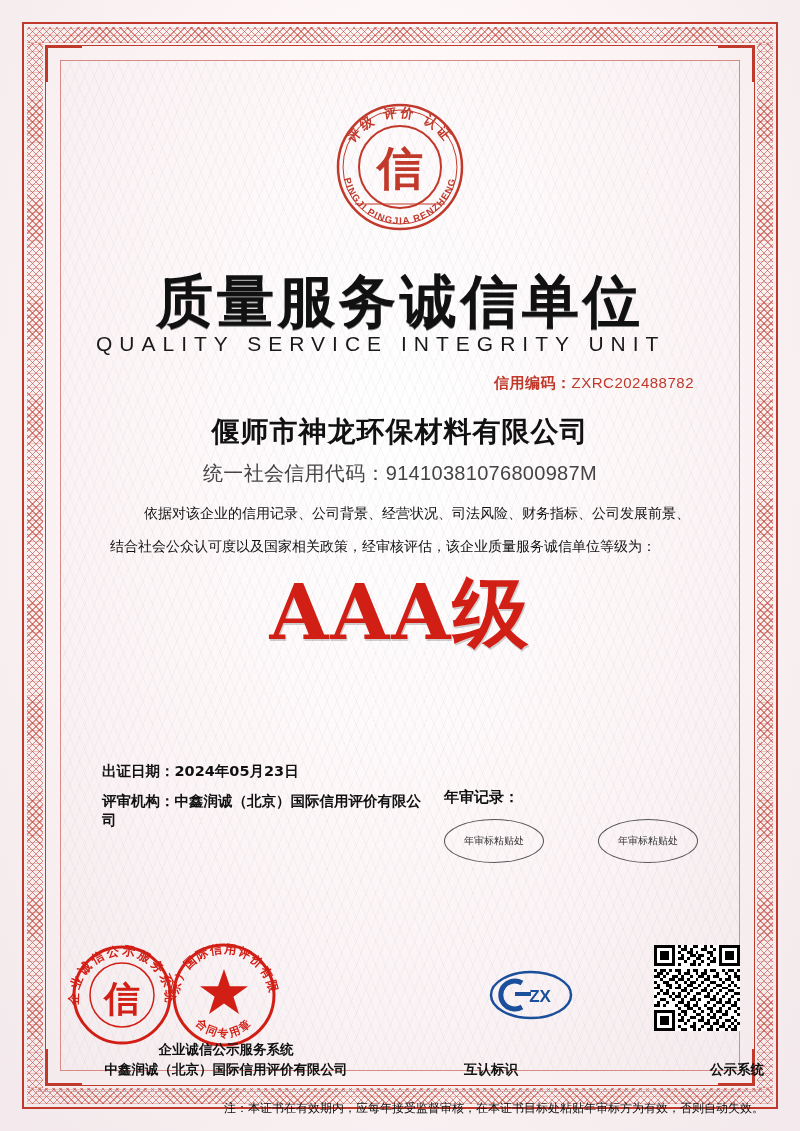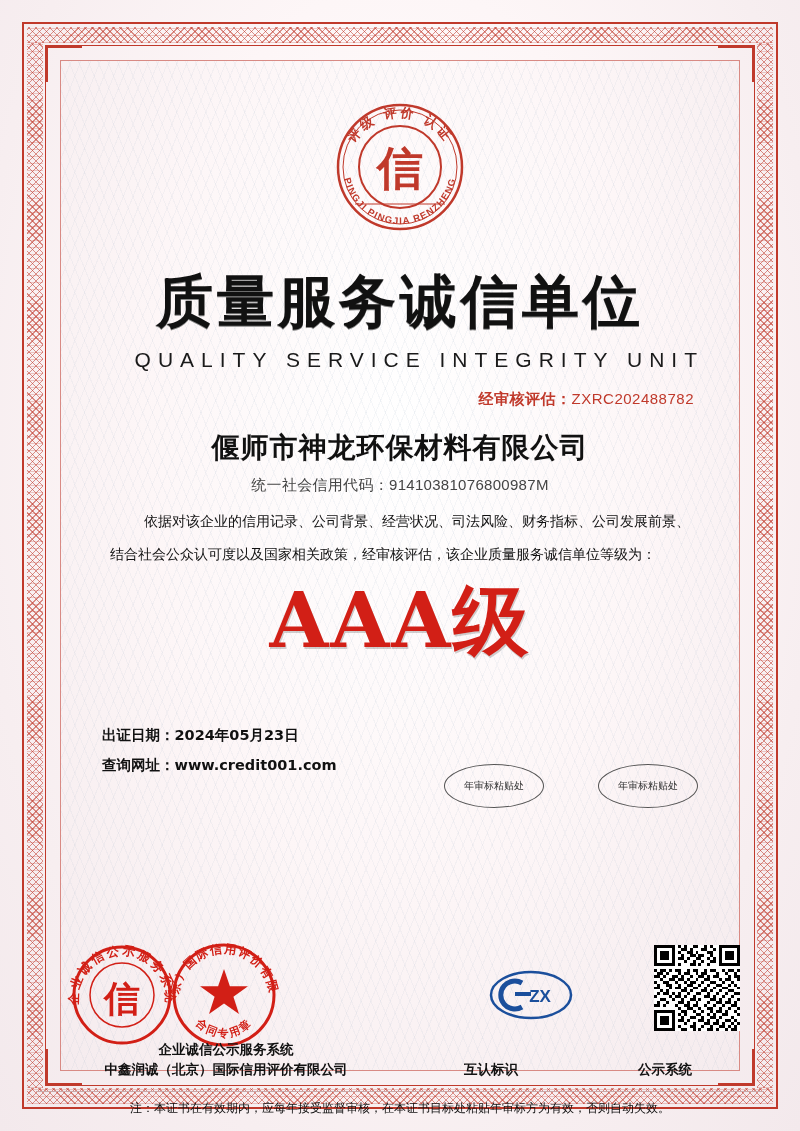--- a/index.html
+++ b/index.html
@@ -74,25 +74,25 @@
     font-family:"DejaVu Sans","Liberation Sans",sans-serif;
     font-weight:bold;
     font-size:57px;
     letter-spacing:4px;
     color:#111;
     margin-top:30px;
     line-height:1.05;
     text-shadow:0 1px 0 #888;
   }
   .title-en{
-    text-align:right;
+    text-align:left;
     font-size:21px;
     letter-spacing:7px;
     color:#1a1a1a;
-    margin-top:16px;
+    margin-top:0;
     font-family:"Liberation Sans",sans-serif;
   }
   .credit-no{
     text-align:right;
     color:#c0392b;
     font-size:15px;
     margin-top:18px;
     padding-right:10px;
     letter-spacing:.5px;
   }
@@ -102,21 +102,21 @@
     margin-top:20px;
     font-family:"DejaVu Sans","Liberation Sans",sans-serif;
     font-weight:bold;
     font-size:28px;
     color:#111;
     letter-spacing:1px;
   }
   .usci{
     text-align:center;
     margin-top:9px;
-    font-size:15px;
+    font-size:20px;
     color:#444;
     letter-spacing:.3px;
   }
   .body-text{
     margin-top:10px;
     font-size:14px;
     line-height:33px;
     color:#111;
     text-align:justify;
     text-indent:34px;
@@ -130,21 +130,21 @@
     font-size:76px;
     letter-spacing:2px;
     font-family:"DejaVu Serif","Liberation Serif",serif;
     text-shadow:1px 2px 0 rgba(0,0,0,.18);
   }
   .grade .cn{font-family:"DejaVu Sans","Liberation Sans",sans-serif;}
 
   
   .info-row{
     display:flex;
-    margin-top:52px;
+    margin-top:96px;
     padding:0 6px;
   }
   .info-left{width:380px;}
   .info-line{
     font-size:14.5px;
     color:#111;
     margin-bottom:11px;
     font-family:"DejaVu Sans","Liberation Sans",sans-serif;
     font-weight:bold;
   }
@@ -189,24 +189,24 @@
     position:absolute;left:0;right:0;bottom:6px;
     display:flex;
     font-size:13.5px;
     color:#111;
     font-family:"DejaVu Sans","Liberation Sans",sans-serif;
   }
   .cap-left{
     width:380px;text-align:center;font-weight:bold;line-height:20px;
   }
   .cap-mid{width:150px;text-align:center;font-weight:bold;align-self:flex-end;}
-  .cap-right{flex:1;text-align:center;font-weight:bold;align-self:flex-end;}
+  .cap-right{flex:1;text-align:right;font-weight:bold;align-self:flex-end;}
   .note{
     position:absolute;left:36px;right:36px;bottom:14px;
-    text-align:center;
+    text-align:right;
     font-size:12px;
     color:#111;
     border-top:1px solid #c9a9a9;
     padding-top:8px;
     font-family:"DejaVu Sans","Liberation Sans",sans-serif;
   }
 </style>
 </head>
 <body>
 
@@ -242,44 +242,45 @@
           <text x="75" y="92" text-anchor="middle" font-size="46" font-weight="bold" fill="#c0392b" font-family="DejaVu Sans, sans-serif">信</text>
           <path d="M 30 112 L 120 112" stroke="#c0392b" stroke-width="1.2"></path>
         </svg>
       </div>
     </div>
 
     <div class="title-cn">质量服务诚信单位</div>
     <div class="title-en">QUALITY SERVICE INTEGRITY UNIT</div>
 
     <div class="credit-no">
-      <span class="label">经审核评估：</span><span class="value">ZXRC202488782</span>
+      <span class="label">信用编码：</span><span class="value">ZXRC202488782</span>
     </div>
 
     <div class="company">偃师市神龙环保材料有限公司</div>
     <div class="usci">
       <span>统一社会信用代码：</span><span>91410381076800987M</span>
     </div>
 
     <div class="body-text">依据对该企业的信用记录、公司背景、经营状况、司法风险、财务指标、公司发展前景、结合社会公众认可度以及国家相关政策，经审核评估，该企业质量服务诚信单位等级为：</div>
 
     <div class="grade">
       <span>AAA</span><span class="cn">级</span>
     </div>
 
     <div class="info-row">
       <div class="info-left">
         <div class="info-line">
           <span>出证日期：</span><span class="val">2024年05月23日</span>
         </div>
         <div class="info-line">
-          <span>查询网址：</span><span class="val">www.credit001.com</span>
+          <span>评审机构：</span><span class="val">中鑫润诚（北京）国际信用评价有限公司</span>
         </div>
       </div>
       <div class="info-right">
+        <div class="annual-label">年审记录：</div>
         <div class="stamp-slots">
           <div class="slot">年审标粘贴处</div>
           <div class="slot">年审标粘贴处</div>
         </div>
       </div>
     </div>
   </div>
 
   <div class="bottom">
     <div class="seals">

